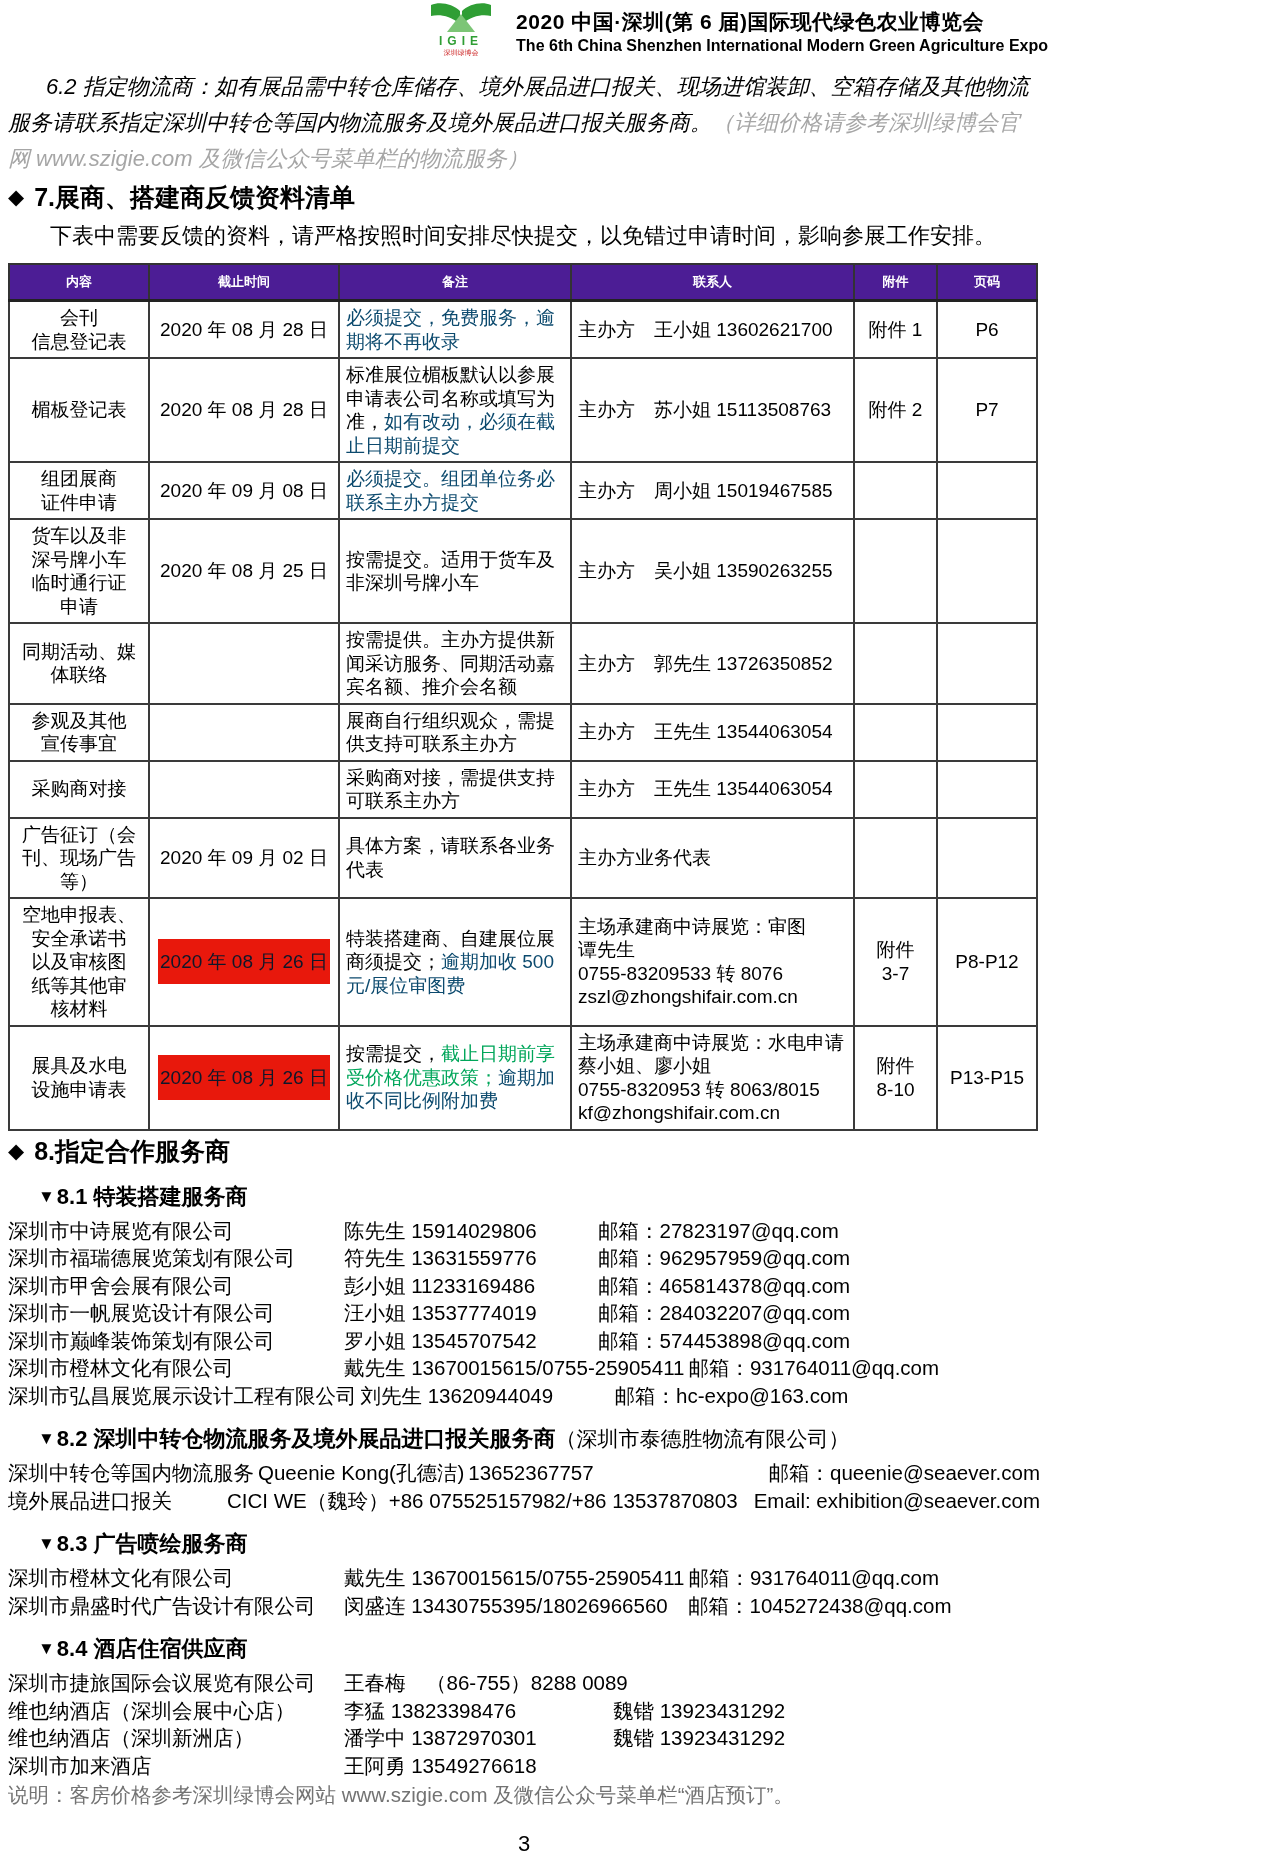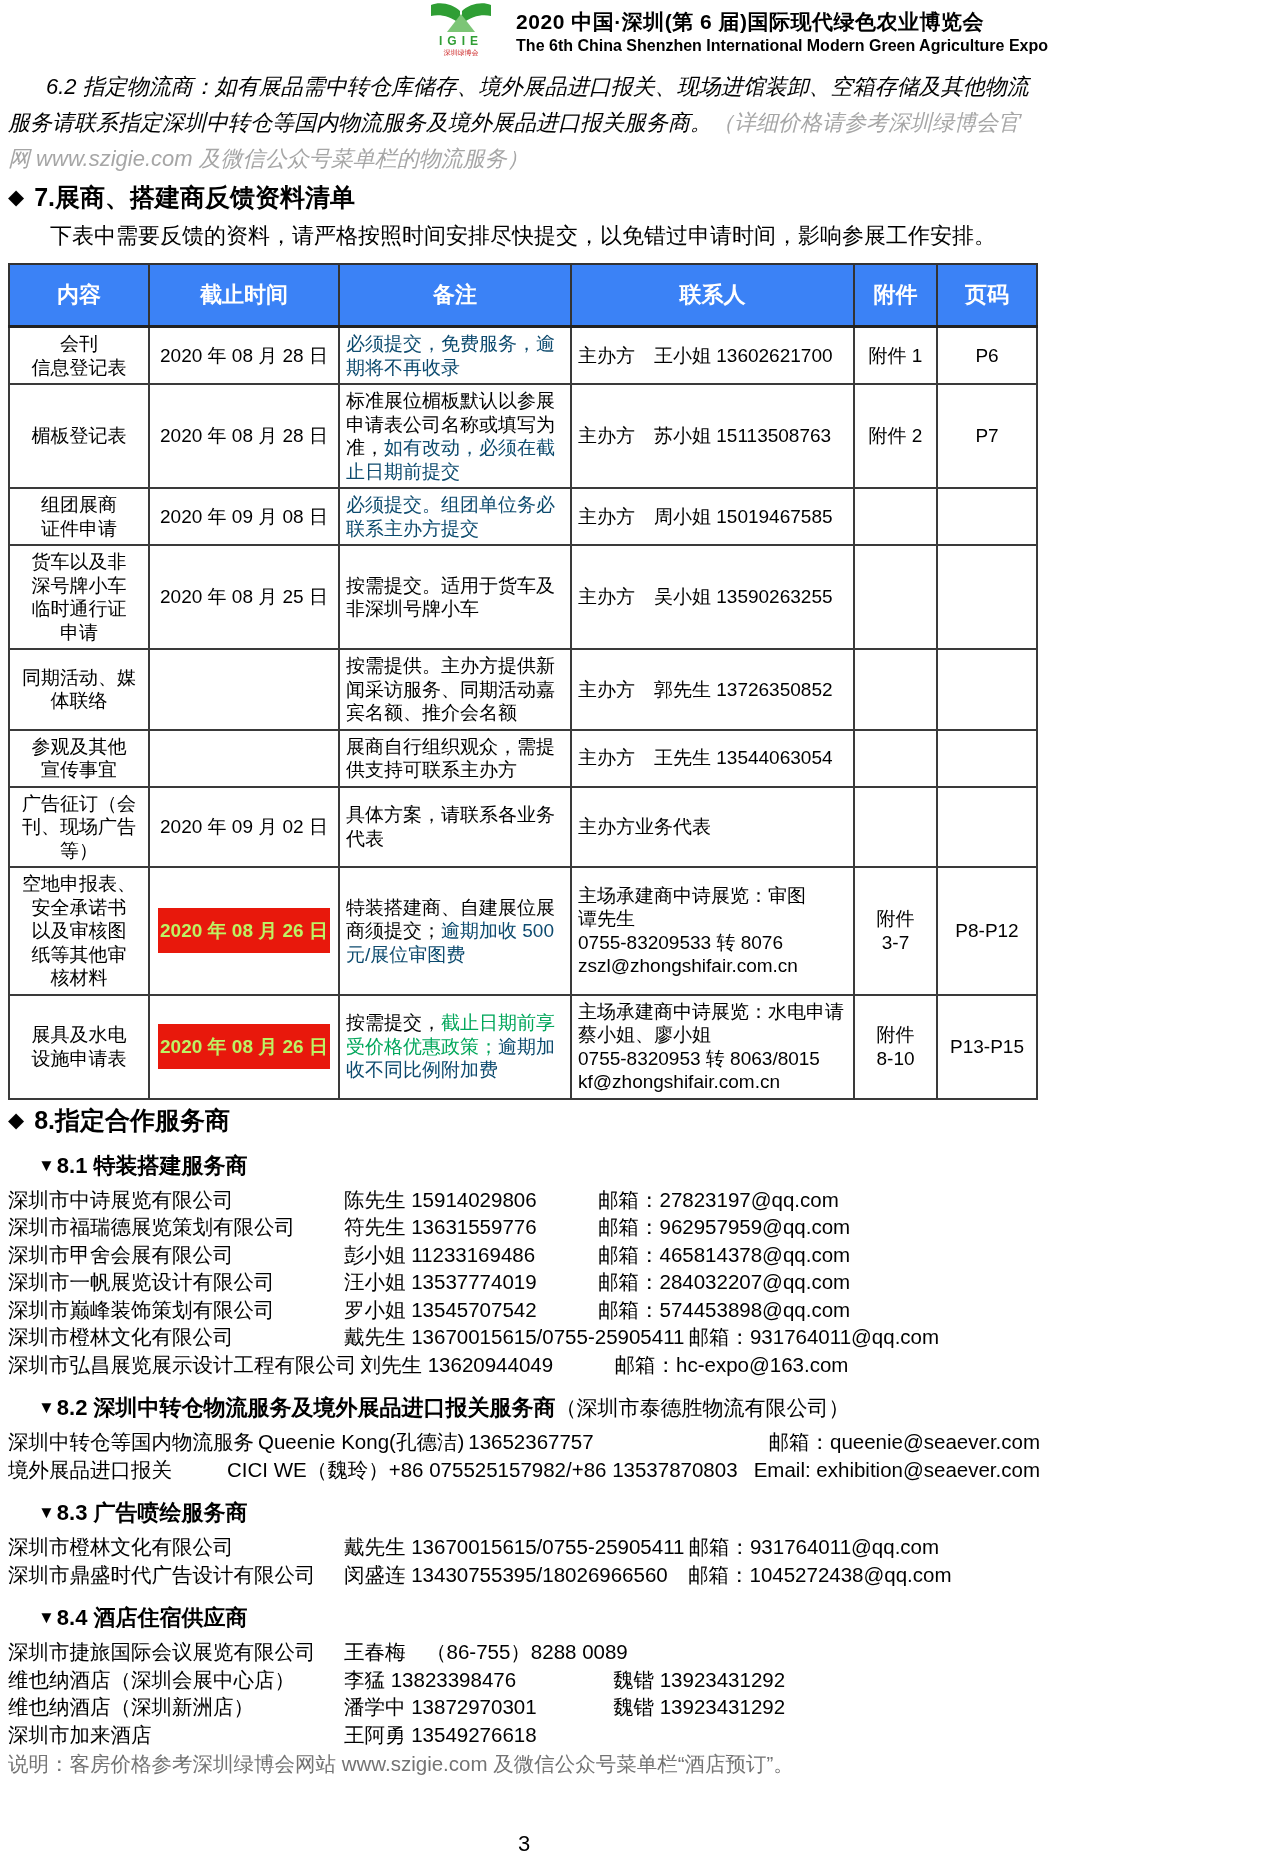--- a/index.html
+++ b/index.html
@@ -19,31 +19,31 @@
   
   .p62{font-size:22px;line-height:36px;text-indent:38px;margin:8px 0 0;font-style:italic;}
   .gray{color:#a6a6a6;}
   .sec-heading{font-size:25px;font-weight:bold;margin:4px 0 0;line-height:32px;}
   .sec-heading .diamond{font-size:21px;margin-right:10px;vertical-align:2px;}
   .intro{font-size:22px;margin:8px 0 0;text-indent:42px;line-height:30px;}
 
   
   table.feedback{border-collapse:collapse;margin-top:12px;width:1028px;table-layout:fixed;}
   table.feedback th{
-    background:#3b82f6;color:#fff;font-size:22px;font-weight:bold;
-    padding:15px 0;border:2px solid #333;border-bottom:3px solid #222;
+    background:#4c1d95;color:#fff;font-size:13px;font-weight:bold;
+    padding:8px 0;border:2px solid #333;border-bottom:3px solid #222;
   }
   table.feedback td{
     border:2px solid #3a3a3a;font-size:19px;line-height:23.5px;
     padding:4px 6px;vertical-align:middle;overflow:hidden;
   }
   td.cell-content{text-align:center;white-space:pre-line;}
   td.cell-deadline{text-align:center;}
   td.cell-deadline span{white-space:nowrap;}
-  .deadline-hl{background:#e8180c;color:#bef264;font-weight:bold;padding:12px 2px;}
+  .deadline-hl{background:#e8180c;color:#0f172a;font-weight:normal;padding:12px 2px;}
   .seg-black{color:#000;}
   .seg-red{color:#0c4a6e;}
   .seg-green{color:#00a65a;}
   td.cell-attachment,td.cell-page{text-align:center;white-space:pre-line;}
   .contact-line{white-space:nowrap;}
 
   
   .sub-heading{font-size:22px;font-weight:bold;margin:16px 0 6px 30px;line-height:28px;}
   .sub-heading .tri{font-size:17px;margin-right:2px;vertical-align:2px;}
   .sub-heading .suffix{font-weight:normal;font-size:21px;}
@@ -169,20 +169,30 @@
 宣传事宜</td>
           <td class="cell-deadline"></td>
           <td class="cell-note"><span class="seg-black">展商自行组织观众，需提供支持可联系主办方</span></td>
           <td class="cell-contact">
             <div class="contact-line">主办方　王先生 13544063054</div>
           </td>
           <td class="cell-attachment"></td>
           <td class="cell-page"></td>
         </tr>
         <tr>
+          <td class="cell-content">采购商对接</td>
+          <td class="cell-deadline"></td>
+          <td class="cell-note"><span class="seg-black">采购商对接，需提供支持可联系主办方</span></td>
+          <td class="cell-contact">
+            <div class="contact-line">主办方　王先生 13544063054</div>
+          </td>
+          <td class="cell-attachment"></td>
+          <td class="cell-page"></td>
+        </tr>
+        <tr>
           <td class="cell-content">广告征订（会
 刊、现场广告
 等）</td>
           <td class="cell-deadline"><span>2020 年 09 月 02 日</span></td>
           <td class="cell-note"><span class="seg-black">具体方案，请联系各业务代表</span></td>
           <td class="cell-contact">
             <div class="contact-line">主办方业务代表</div>
           </td>
           <td class="cell-attachment"></td>
           <td class="cell-page"></td>

